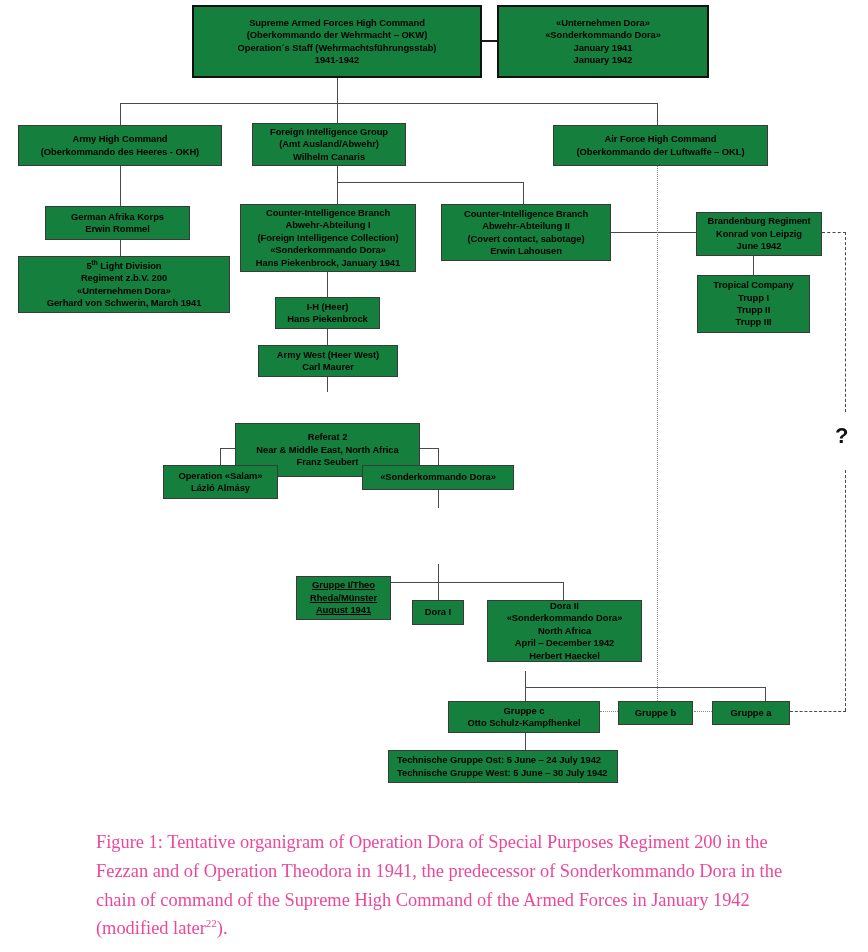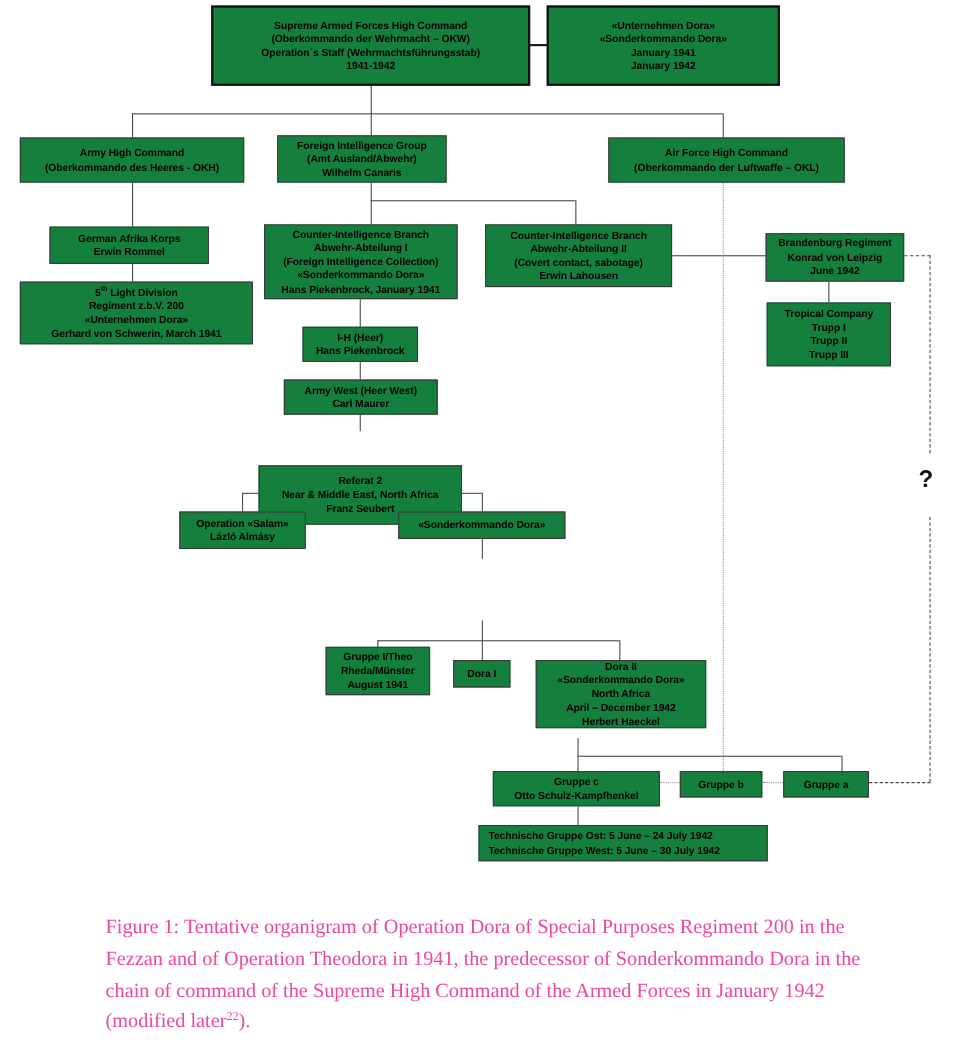--- a/index.html
+++ b/index.html
@@ -244,21 +244,21 @@
     <div class="node" style="left:163px; top:465px; width:115px; height:34px;">
       <span class="ln">Operation «Salam»</span>
       <span class="ln">Lázló Almásy</span>
     </div>
 
     <div class="node" style="left:362px; top:465px; width:152px; height:25px;">
       <span class="ln">«Sonderkommando Dora»</span>
     </div>
 
 
-    <div class="node" style="left:296px; top:588px; width:95px; height:44px;">
+    <div class="node" style="left:296px; top:576px; width:95px; height:44px;text-decoration:underline;">
       <span class="ln">Gruppe I/Theo</span>
       <span class="ln">Rheda/Münster</span>
       <span class="ln">August 1941</span>
     </div>
 
     <div class="node" style="left:412px; top:600px; width:52px; height:25px;">
       <span class="ln">Dora I</span>
     </div>
 
     <div class="node" style="left:487px; top:600px; width:155px; height:62px;">
@@ -275,21 +275,21 @@
     </div>
 
     <div class="node" style="left:618px; top:701px; width:75px; height:24px;">
       <span class="ln">Gruppe b</span>
     </div>
 
     <div class="node" style="left:712px; top:701px; width:78px; height:24px;">
       <span class="ln">Gruppe a</span>
     </div>
 
-    <div class="node left-align" style="left:388px; top:750px; width:263px; height:33px;margin-left:47px;">
+    <div class="node left-align" style="left:388px; top:750px; width:230px; height:33px;">
       <span class="ln">Technische Gruppe Ost:   5 June – 24 July 1942</span>
       <span class="ln">Technische Gruppe West: 5 June – 30 July 1942</span>
     </div>
 
   </div>
 
   <div id="caption"><span>Figure 1:</span><span> Tentative organigram of Operation Dora of Special Purposes Regiment 200 in the Fezzan and of Operation Theodora in 1941, the predecessor of Sonderkommando Dora in the chain of command of the Supreme High Command of the Armed Forces in January 1942 (modified later</span><sup>22</sup><span>).</span></div>
 
 </div>
 

